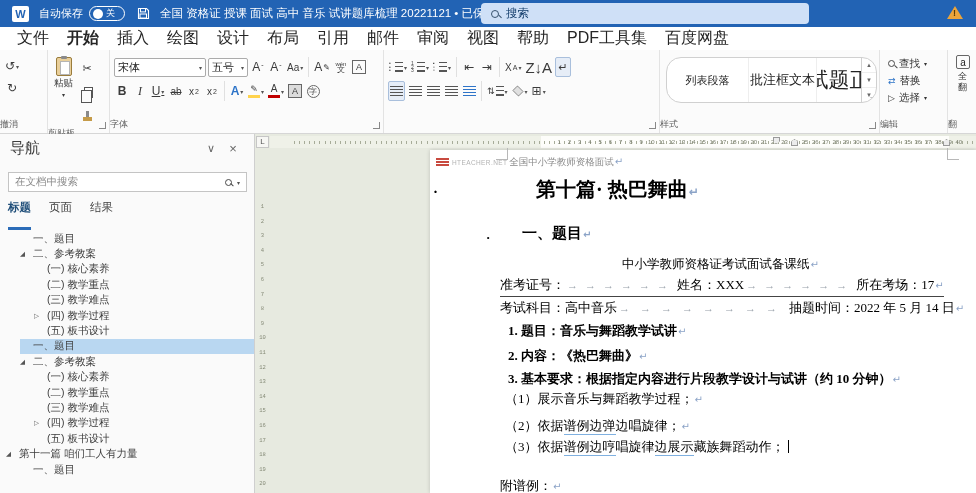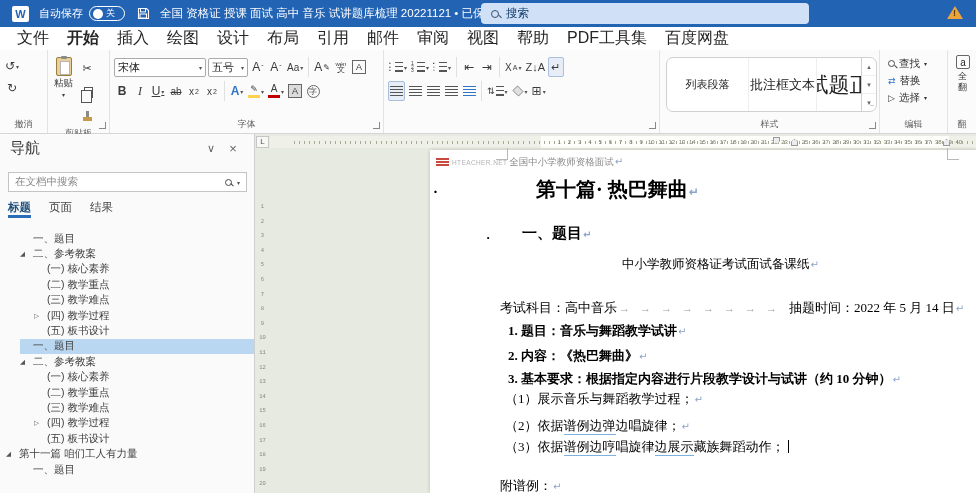--- a/index.html
+++ b/index.html
@@ -24,21 +24,21 @@
   
   .menubar{position:absolute;left:0;top:27px;width:976px;height:23px;background:#fff;display:flex;align-items:center;padding-left:8px}
   .mtab{padding:4px 9px 5px;font-size:16px;color:#262626;cursor:pointer;position:relative;white-space:nowrap}
   .mtab.active{font-weight:bold}
   .mtab.active::after{content:"";position:absolute;left:9px;right:9px;bottom:0;height:3px;background:#2b6cb8}
 
   
   .ribbon{position:absolute;left:0;top:50px;width:976px;height:84px;background:#fbfbfb;border-bottom:1px solid #d6d6d6;display:flex}
   .grp{height:100%;display:flex;flex-direction:column;border-right:1px solid #e3e3e3;position:relative;flex:none}
   .grp-body{flex:1;padding-top:5px}
-  .grp-label{height:16px;text-align:center;font-size:9px;color:#5f5f5f;line-height:14px}
+  .grp-label{height:16px;text-align:left;font-size:9px;color:#5f5f5f;line-height:14px}
   .launcher{position:absolute;right:3px;bottom:4px;width:7px;height:7px;border-right:1px solid #888;border-bottom:1px solid #888;cursor:pointer}
   .rbrow{display:flex;align-items:center;gap:2px;padding:0 4px;height:26px}
   .rbtn{display:inline-flex;align-items:center;justify-content:center;min-width:16px;height:20px;border-radius:2px;color:#3b3b3b;font-size:12px;cursor:pointer;gap:1px;padding:0 1px}
   .rbtn .dd{font-size:6px;color:#555}
   .pressed{border:1px solid #a9bfdc;background:#e6edf7}
   .vdiv{width:1px;height:20px;background:#e0e0e0;margin:0 2px}
   .combo{height:19px;background:#fff;border:1px solid #ababab;border-radius:2px;display:flex;align-items:center;font-size:11px;padding:0 3px;gap:6px;cursor:pointer}
   .combo .dd{font-size:6px;color:#555;margin-left:auto}
   sub,sup{font-size:7px}
   .blueA{color:#2e74c8;font-weight:bold}
@@ -56,40 +56,40 @@
   .clipb::before{content:"";position:absolute;left:4px;top:-2px;width:6px;height:3px;background:#8a8a8a;border-radius:1px}
   .clipb::after{content:"";position:absolute;left:3px;top:3px;width:8px;height:12px;background:#fff;border:1px solid #b5b5b5}
   .copyic{width:9px;height:11px;border:1px solid #555;background:#fff;position:relative;margin-left:3px}
   .copyic::before{content:"";position:absolute;left:-4px;top:2px;width:9px;height:11px;border:1px solid #555;background:#fbfbfb}
   .brushic{width:11px;height:11px;position:relative}
   .brushic::before{content:"";position:absolute;left:4px;top:0;width:3px;height:6px;background:#8a8a8a}
   .brushic::after{content:"";position:absolute;left:1px;top:6px;width:9px;height:4px;background:#c59b49}
   .bucketic{width:12px;height:10px;background:#e0e0e0;border:1px solid #666;transform:rotate(45deg) scale(.72);border-radius:1px}
   .paste-big{display:flex;flex-direction:column;align-items:center;font-size:9.5px;color:#3b3b3b;gap:1px;padding:2px 6px;cursor:pointer}
   
-  .gal{display:flex;border:1px solid #d0d0d0;border-radius:7px;background:#fff;height:55px;margin:2px 2px 0 6px;overflow:hidden;flex:1}
+  .gal{display:flex;border:1px solid #d0d0d0;border-radius:15px;background:#fff;height:46px;margin:2px 2px 0 6px;overflow:hidden;flex:1}
   .gal-item{display:flex;align-items:center;justify-content:center;cursor:pointer;border-right:1px solid #eee;white-space:nowrap;overflow:hidden}
   .gal-scroll{width:15px;border-left:1px solid #d0d0d0;display:flex;flex-direction:column}
   .gal-scroll span{flex:1;display:flex;align-items:center;justify-content:center;font-size:6px;color:#666;cursor:pointer;border-bottom:1px solid #eee}
   
   .edit-row{display:flex;align-items:center;gap:4px;font-size:10.5px;color:#333;height:17px;padding-left:8px;cursor:pointer}
   .lens2{width:7px;height:7px;border:1.2px solid #4a4a4a;border-radius:50%;position:relative;flex:none}
   .lens2::after{content:"";position:absolute;width:3.5px;height:1.2px;background:#4a4a4a;transform:rotate(45deg);right:-3px;bottom:-1px}
 
   
   .navpane{position:absolute;left:0;top:134px;width:255px;height:359px;background:#fafafa;border-right:1px solid #cfcfcf;overflow:hidden}
   .nav-head{display:flex;align-items:center;padding:5px 10px 0 10px}
   .nav-title{font-size:15px;color:#3d3d3d}
   .nv-ic{margin-left:auto;color:#666;font-size:11px;cursor:pointer;width:22px;text-align:center}
   .nv-ic + .nv-ic{margin-left:0}
   .nav-search{position:absolute;left:8px;top:38px;width:239px;height:20px;background:#fff;border:1px solid #c4c4c4;display:flex;align-items:center;font-size:10.5px;color:#8a8a8a;padding:0 6px;gap:5px;cursor:text}
   .nav-search .grow{flex:1}
   .ns-dd{font-size:6px;color:#555}
   .nav-tabs{position:absolute;left:8px;top:66px;display:flex;gap:18px;font-size:11.5px;color:#444}
-  .ntab{padding-bottom:0;cursor:pointer}
+  .ntab{padding-bottom:12px;cursor:pointer}
   .ntab.active{color:#1f4e79;font-weight:bold;border-bottom:3px solid #2b6cb8}
   .nav-tree{position:absolute;left:0;top:97px;right:0;bottom:0;overflow:hidden}
   .trow{height:15.4px;display:flex;cursor:pointer}
   .tcontent{display:flex;align-items:center;flex:1;height:100%;font-size:10.5px;color:#3d3d3d;white-space:nowrap}
   .lvl0{margin-left:6px}.lvl1{margin-left:20px}.lvl2{margin-left:34px}
   .tcontent.sel{background:#b9d7f1}
   .texp{width:13px;flex:none;font-size:6.5px;color:#555}
 
   
   .docarea{position:absolute;left:255px;top:134px;width:721px;height:359px;background:#e7eae0;overflow:hidden}
@@ -270,21 +270,21 @@
         <span class="rbtn">
             <span class="minicol">▪<span>▫</span><span>▫</span></span>
             <span class="rlines"></span>
             <span class="dd">▾</span>
           </span>
         <span class="vdiv"></span>
         <span class="rbtn">⇤</span>
         <span class="rbtn">⇥</span>
         <span class="vdiv"></span>
         <span class="rbtn" style="font-size:10px">X<sup>A</sup><span class="dd">▾</span></span>
-        <span class="rbtn" style="font-size:11px">Z↓A</span>
+        <span class="rbtn" style="font-size:15px">Z↓A</span>
         <span class="rbtn pressed" style="font-size:11px">↵</span>
       </div>
       <div class="rbrow" style="height:24px">
         <span class="rbtn pressed">
             <span class="al"></span>
           </span>
         <span class="rbtn">
             <span class="al"></span>
           </span>
         <span class="rbtn">
@@ -560,20 +560,23 @@
 
     <span class="pl" style="top:80px;left:56px;font-size:13px;font-weight:bold">·</span>
     <div class="pl" style="top:74px;left:92px;font-size:15px;font-weight:bold">
       <span>一、题目</span><span class="pilcrow">↵</span>
     </div>
 
     <div class="pl" style="top:106px;left:192px;font-size:12.5px">
       <span>中小学教师资格证考试面试备课纸</span><span class="pilcrow">↵</span>
     </div>
 
+    <div class="pl" style="top:126px;left:70px;border-bottom:1px solid #444;padding-bottom:2px">
+      <span>准考证号：</span><span class="tb">→→→→→→</span><span>姓名：XXX</span><span class="tb">→→→→→→</span><span>所在考场：17</span><span class="pilcrow">↵</span>
+    </div>
 
     <div class="pl" style="top:149px;left:70px">
       <span>考试科目：高中音乐</span><span class="tb wide">→→→→→→→→</span><span>抽题时间：2022 年 5 月 14 日</span><span class="pilcrow">↵</span>
     </div>
 
     <div class="pl" style="top:172px;left:78px;font-weight:bold">
       <span>1. 题目：音乐与舞蹈教学试讲</span><span class="pilcrow" style="font-weight:normal">↵</span>
     </div>
     <div class="pl" style="top:197px;left:78px;font-weight:bold">
       <span>2. 内容：《热巴舞曲》</span><span class="pilcrow" style="font-weight:normal">↵</span>

